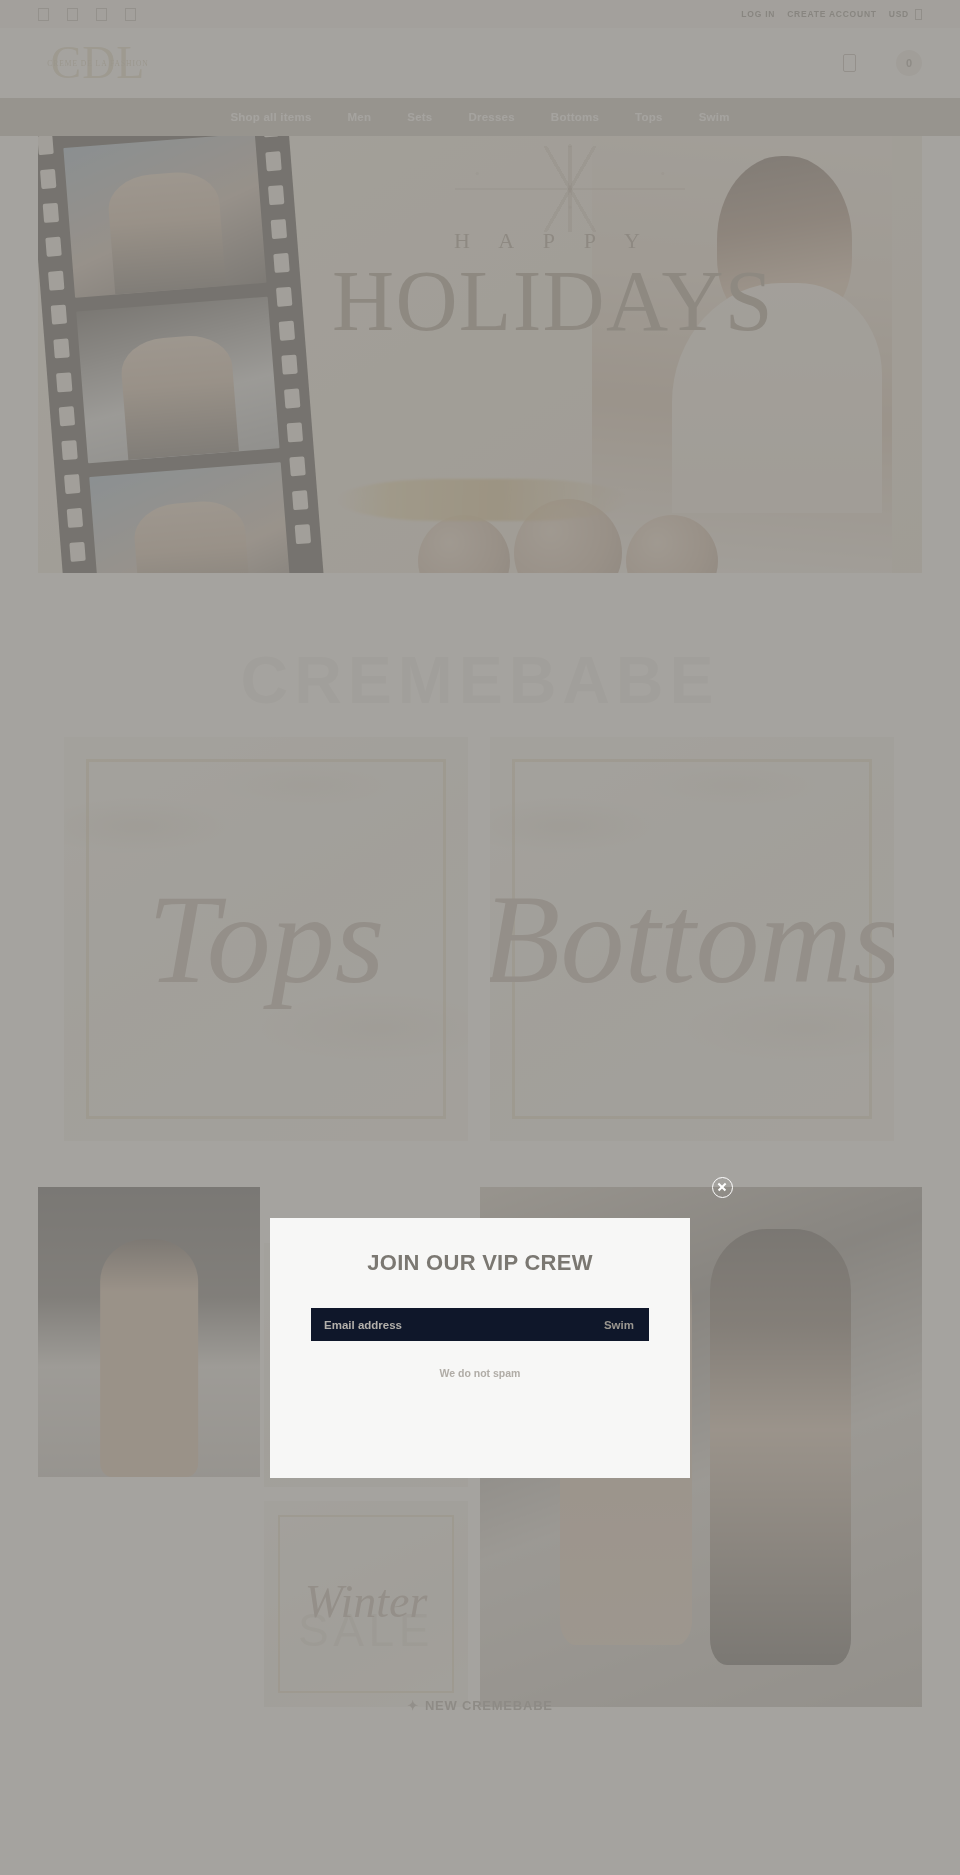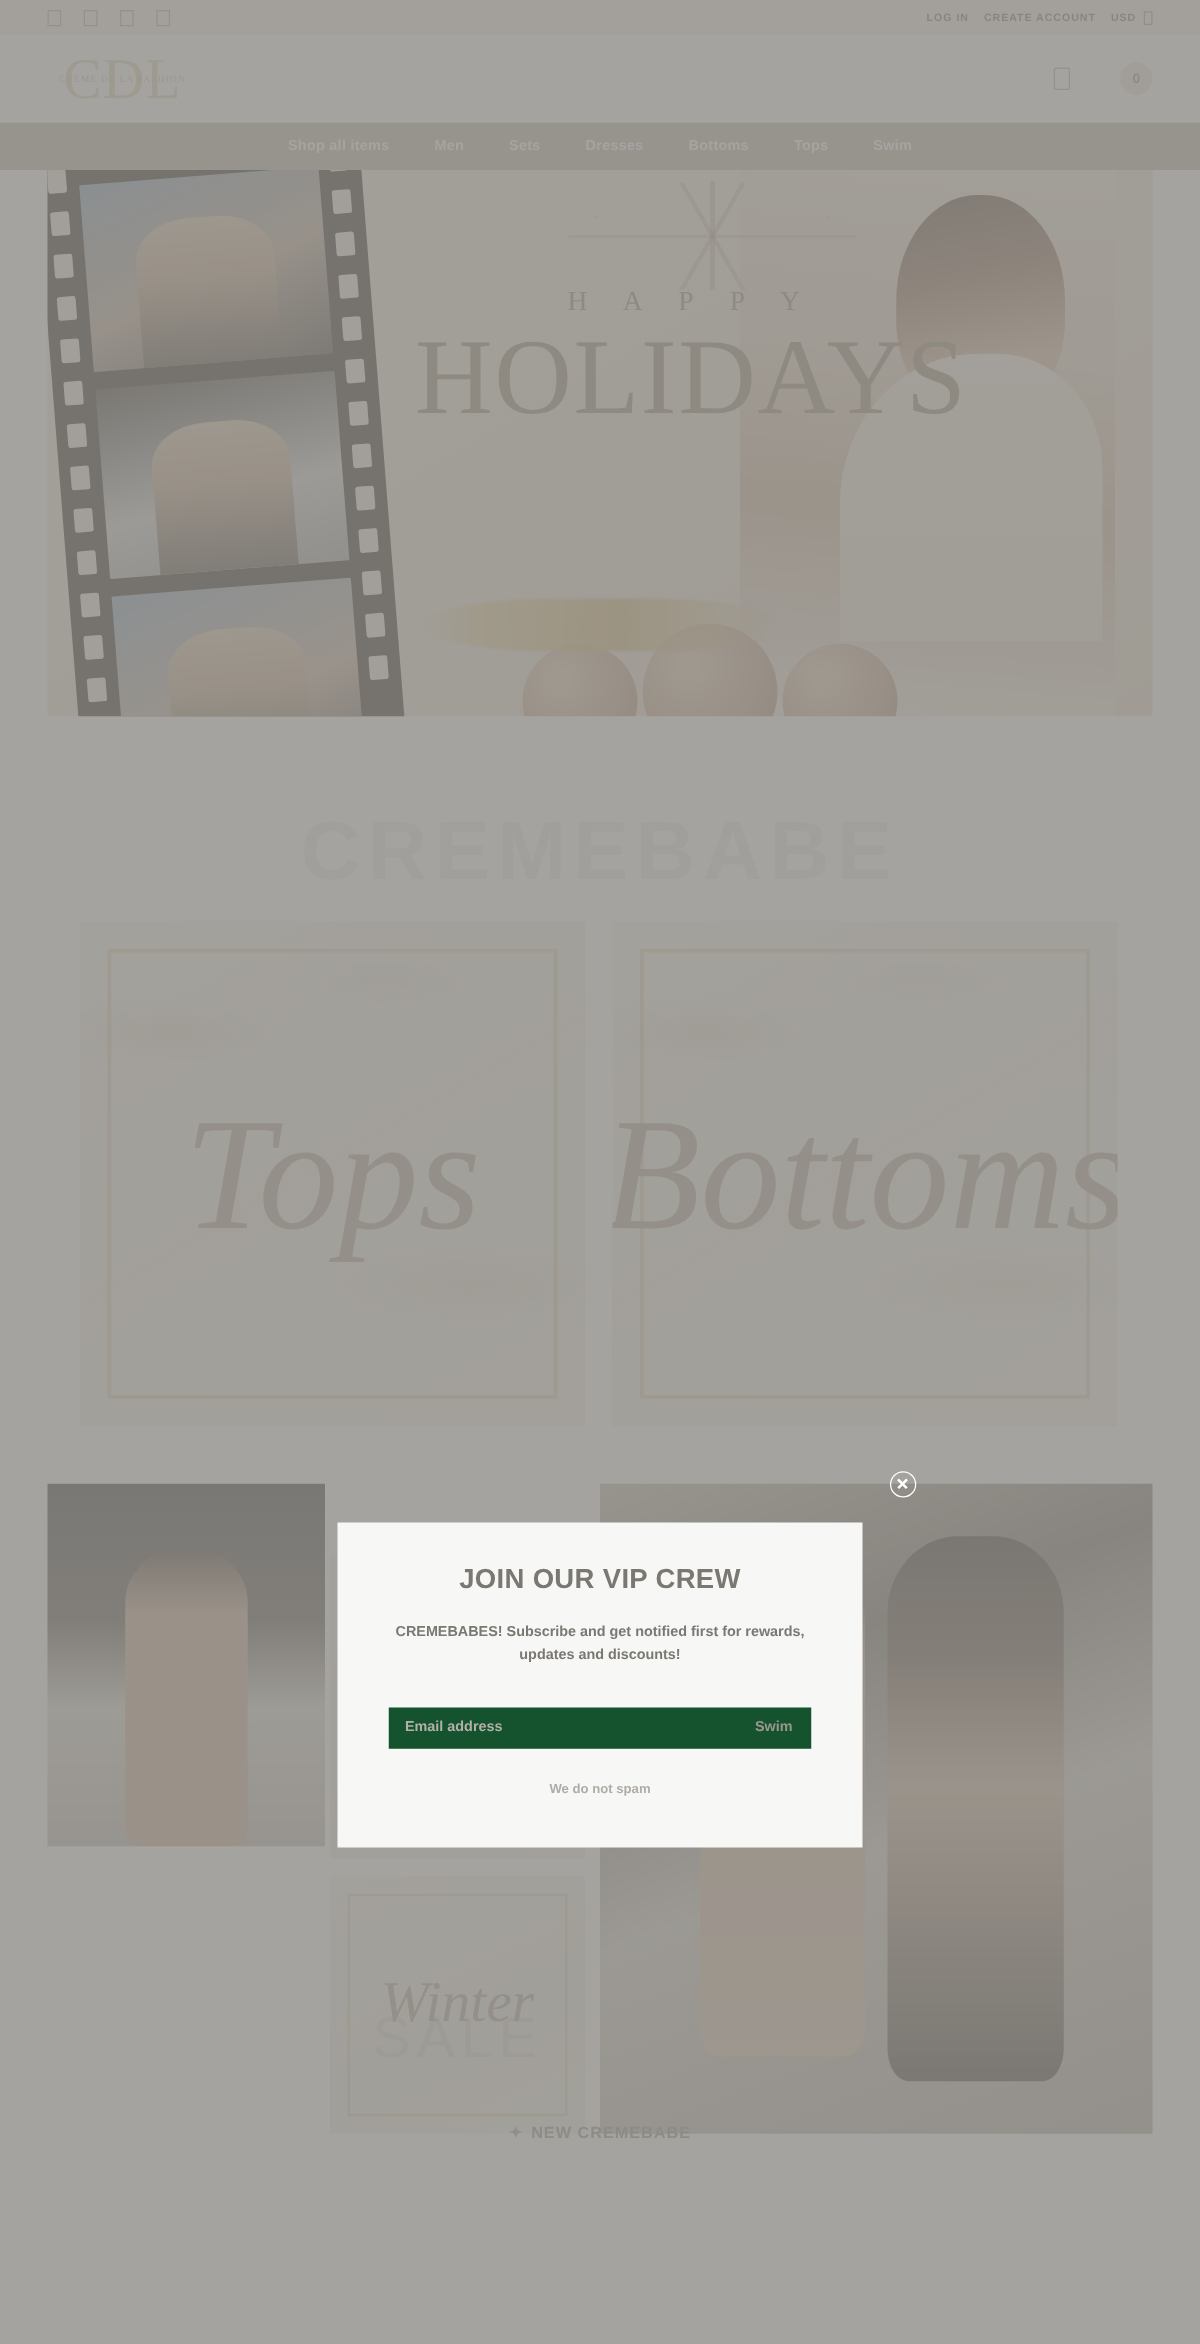--- a/index.html
+++ b/index.html
@@ -369,21 +369,21 @@
     letter-spacing: .012em; text-align:center;
   }
   .modal-sub {
     margin-top: 22px;
     font-size: 11.5px; font-weight: 700; color: #7b7872;
     text-align: center; line-height: 1.55; max-width: 330px;
   }
   .modal-form {
     margin-top: 32px;
     width: 338px; height: 33px;
-    background: #14532d;
+    background: #0f172a;
     display: flex; align-items: center;
     padding: 0 13px;
   }
   .modal-input {
     flex: 1; border: none; outline: none; background: transparent;
     font-family: "Liberation Sans", sans-serif;
     font-size: 11.5px; font-weight: 700; color: #b3b0ab;
   }
   .modal-input::placeholder { color: #b3b0ab; font-weight: 700; }
   .modal-send {
@@ -559,21 +559,20 @@
       <span class="star">✦</span><span>NEW CREMEBABE</span>
     </div>
   </div>
 
   <div id="scrim"></div>
 
   <div id="modal-close"></div>
 
   <div id="modal">
     <div class="modal-title">JOIN OUR VIP CREW</div>
-    <div class="modal-sub">CREMEBABES! Subscribe and get notified first for rewards, updates and discounts!</div>
     <div class="modal-form">
       <input class="modal-input" type="text" placeholder="Email address" style="">
       <button class="modal-send">Swim</button>
     </div>
     <div class="modal-note">We do not spam</div>
   </div>
 
 </div>
 
 </body></html>

